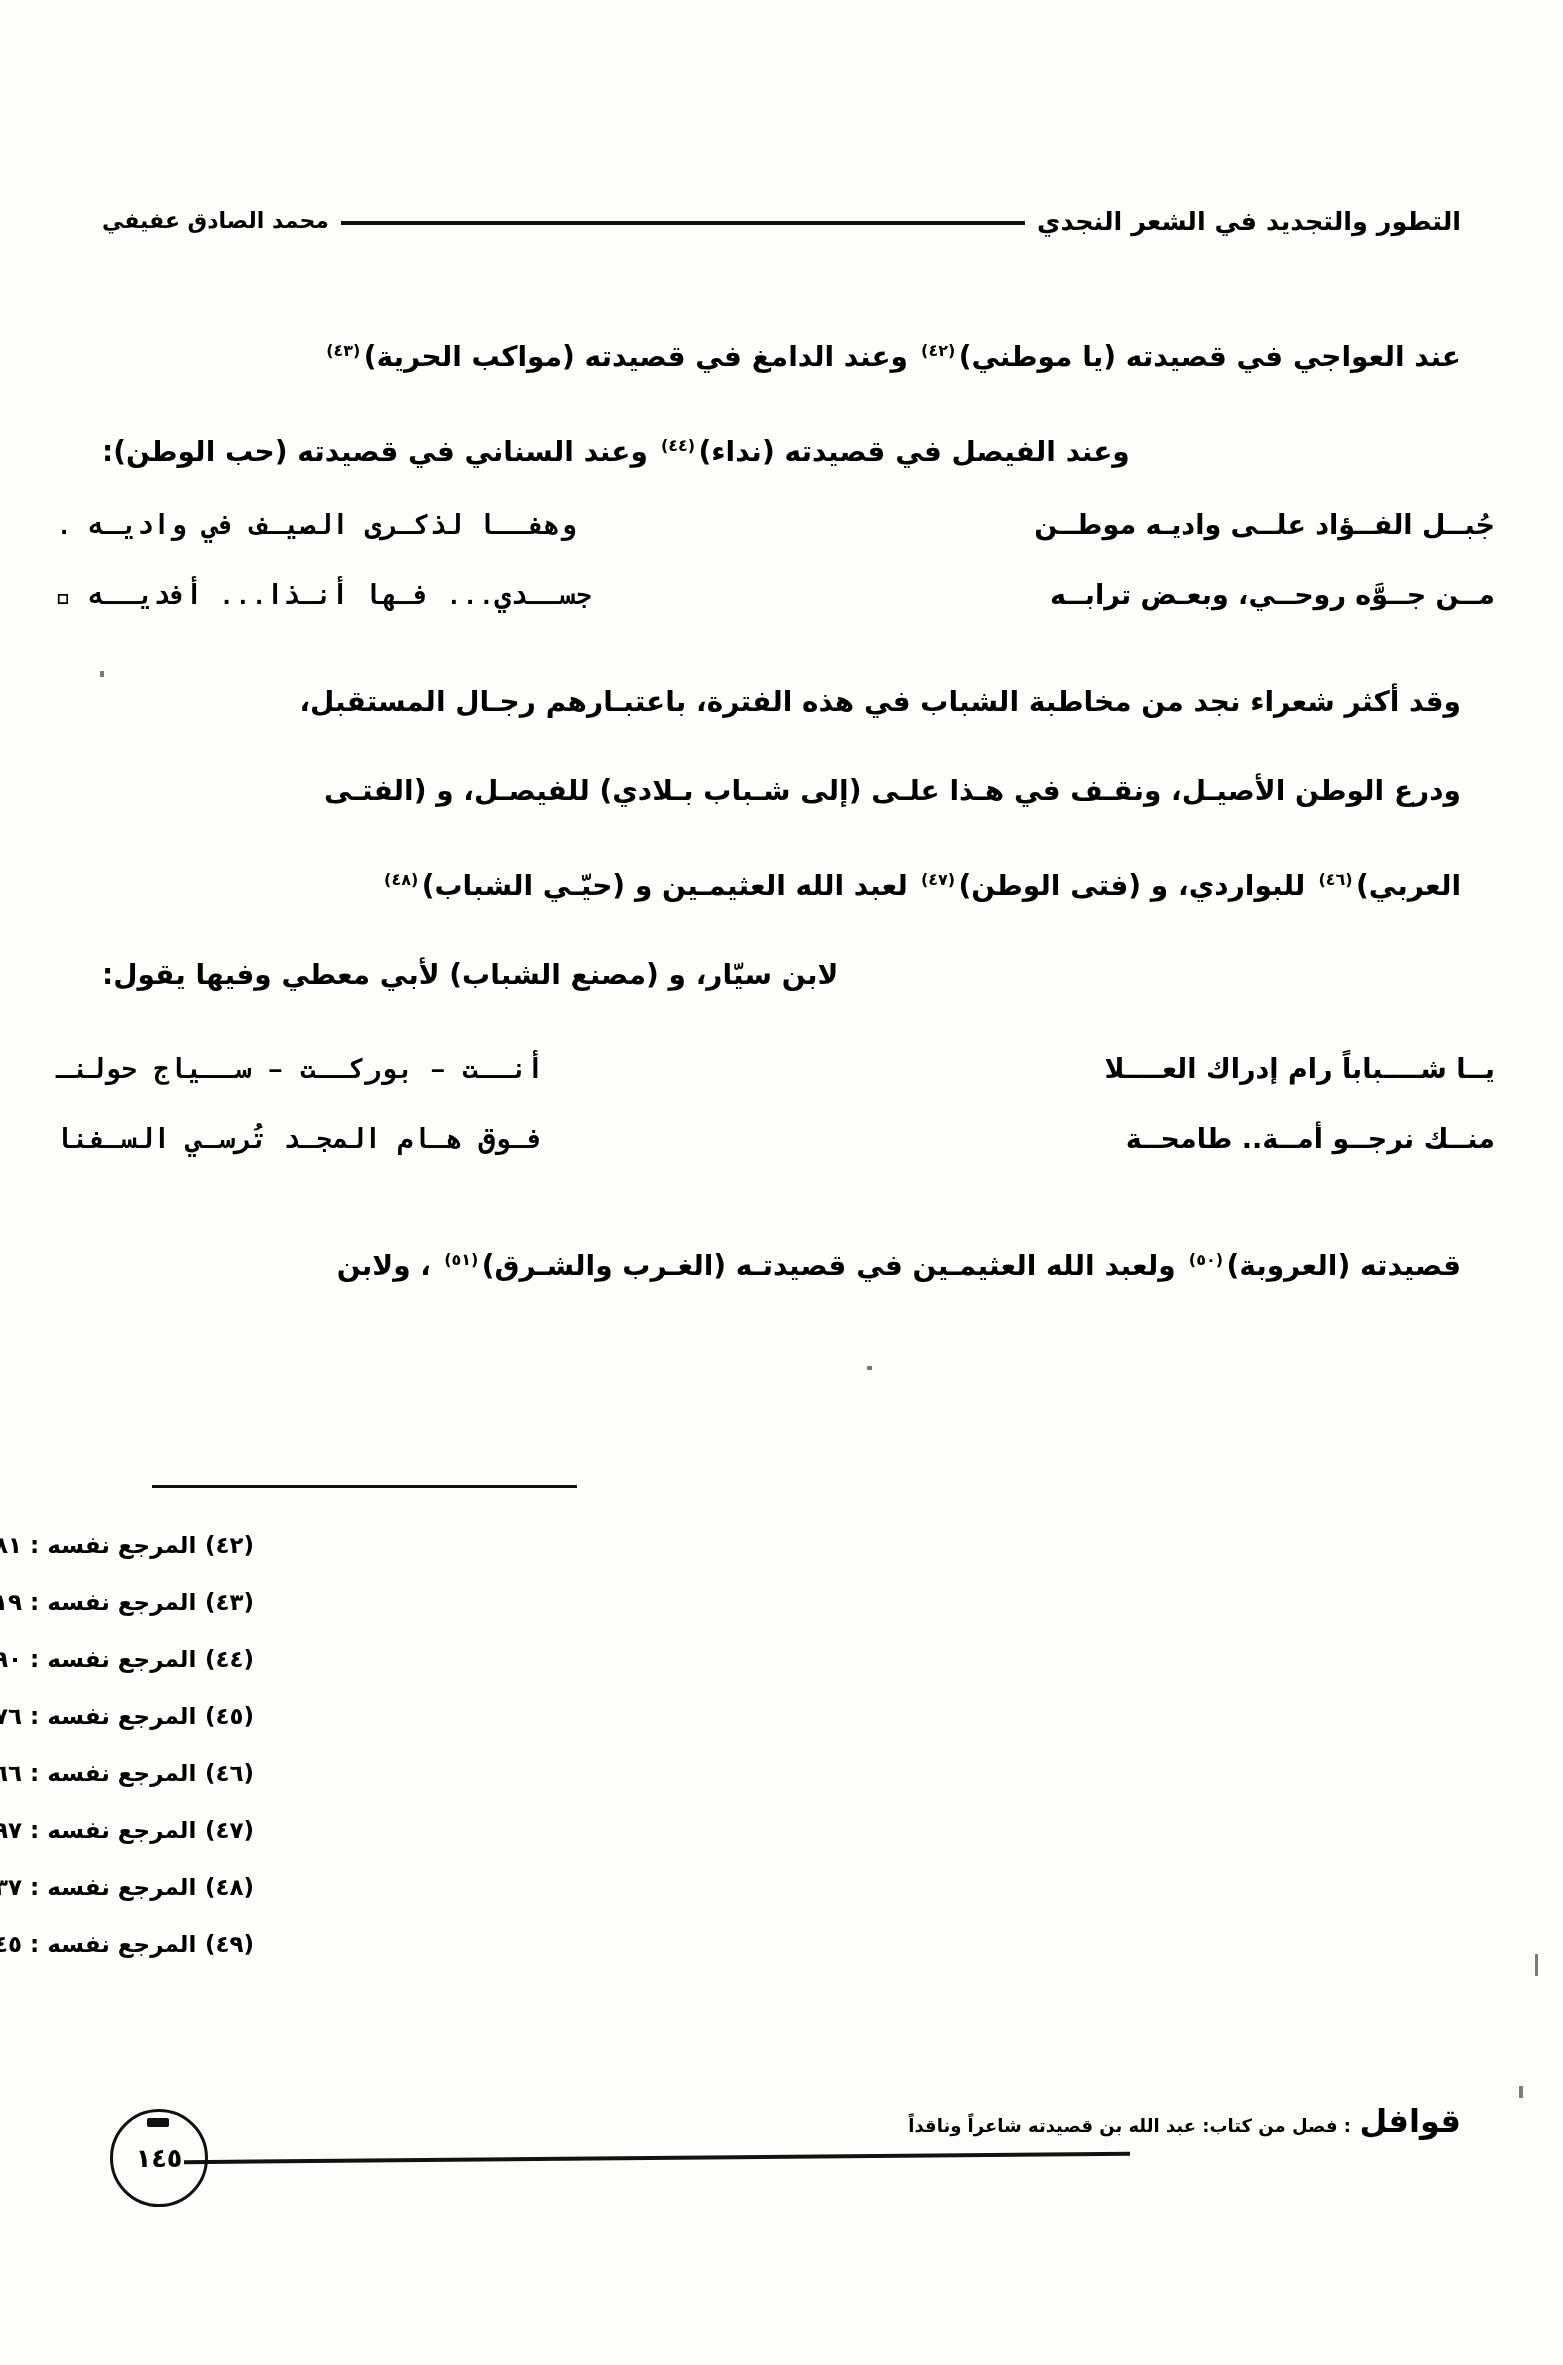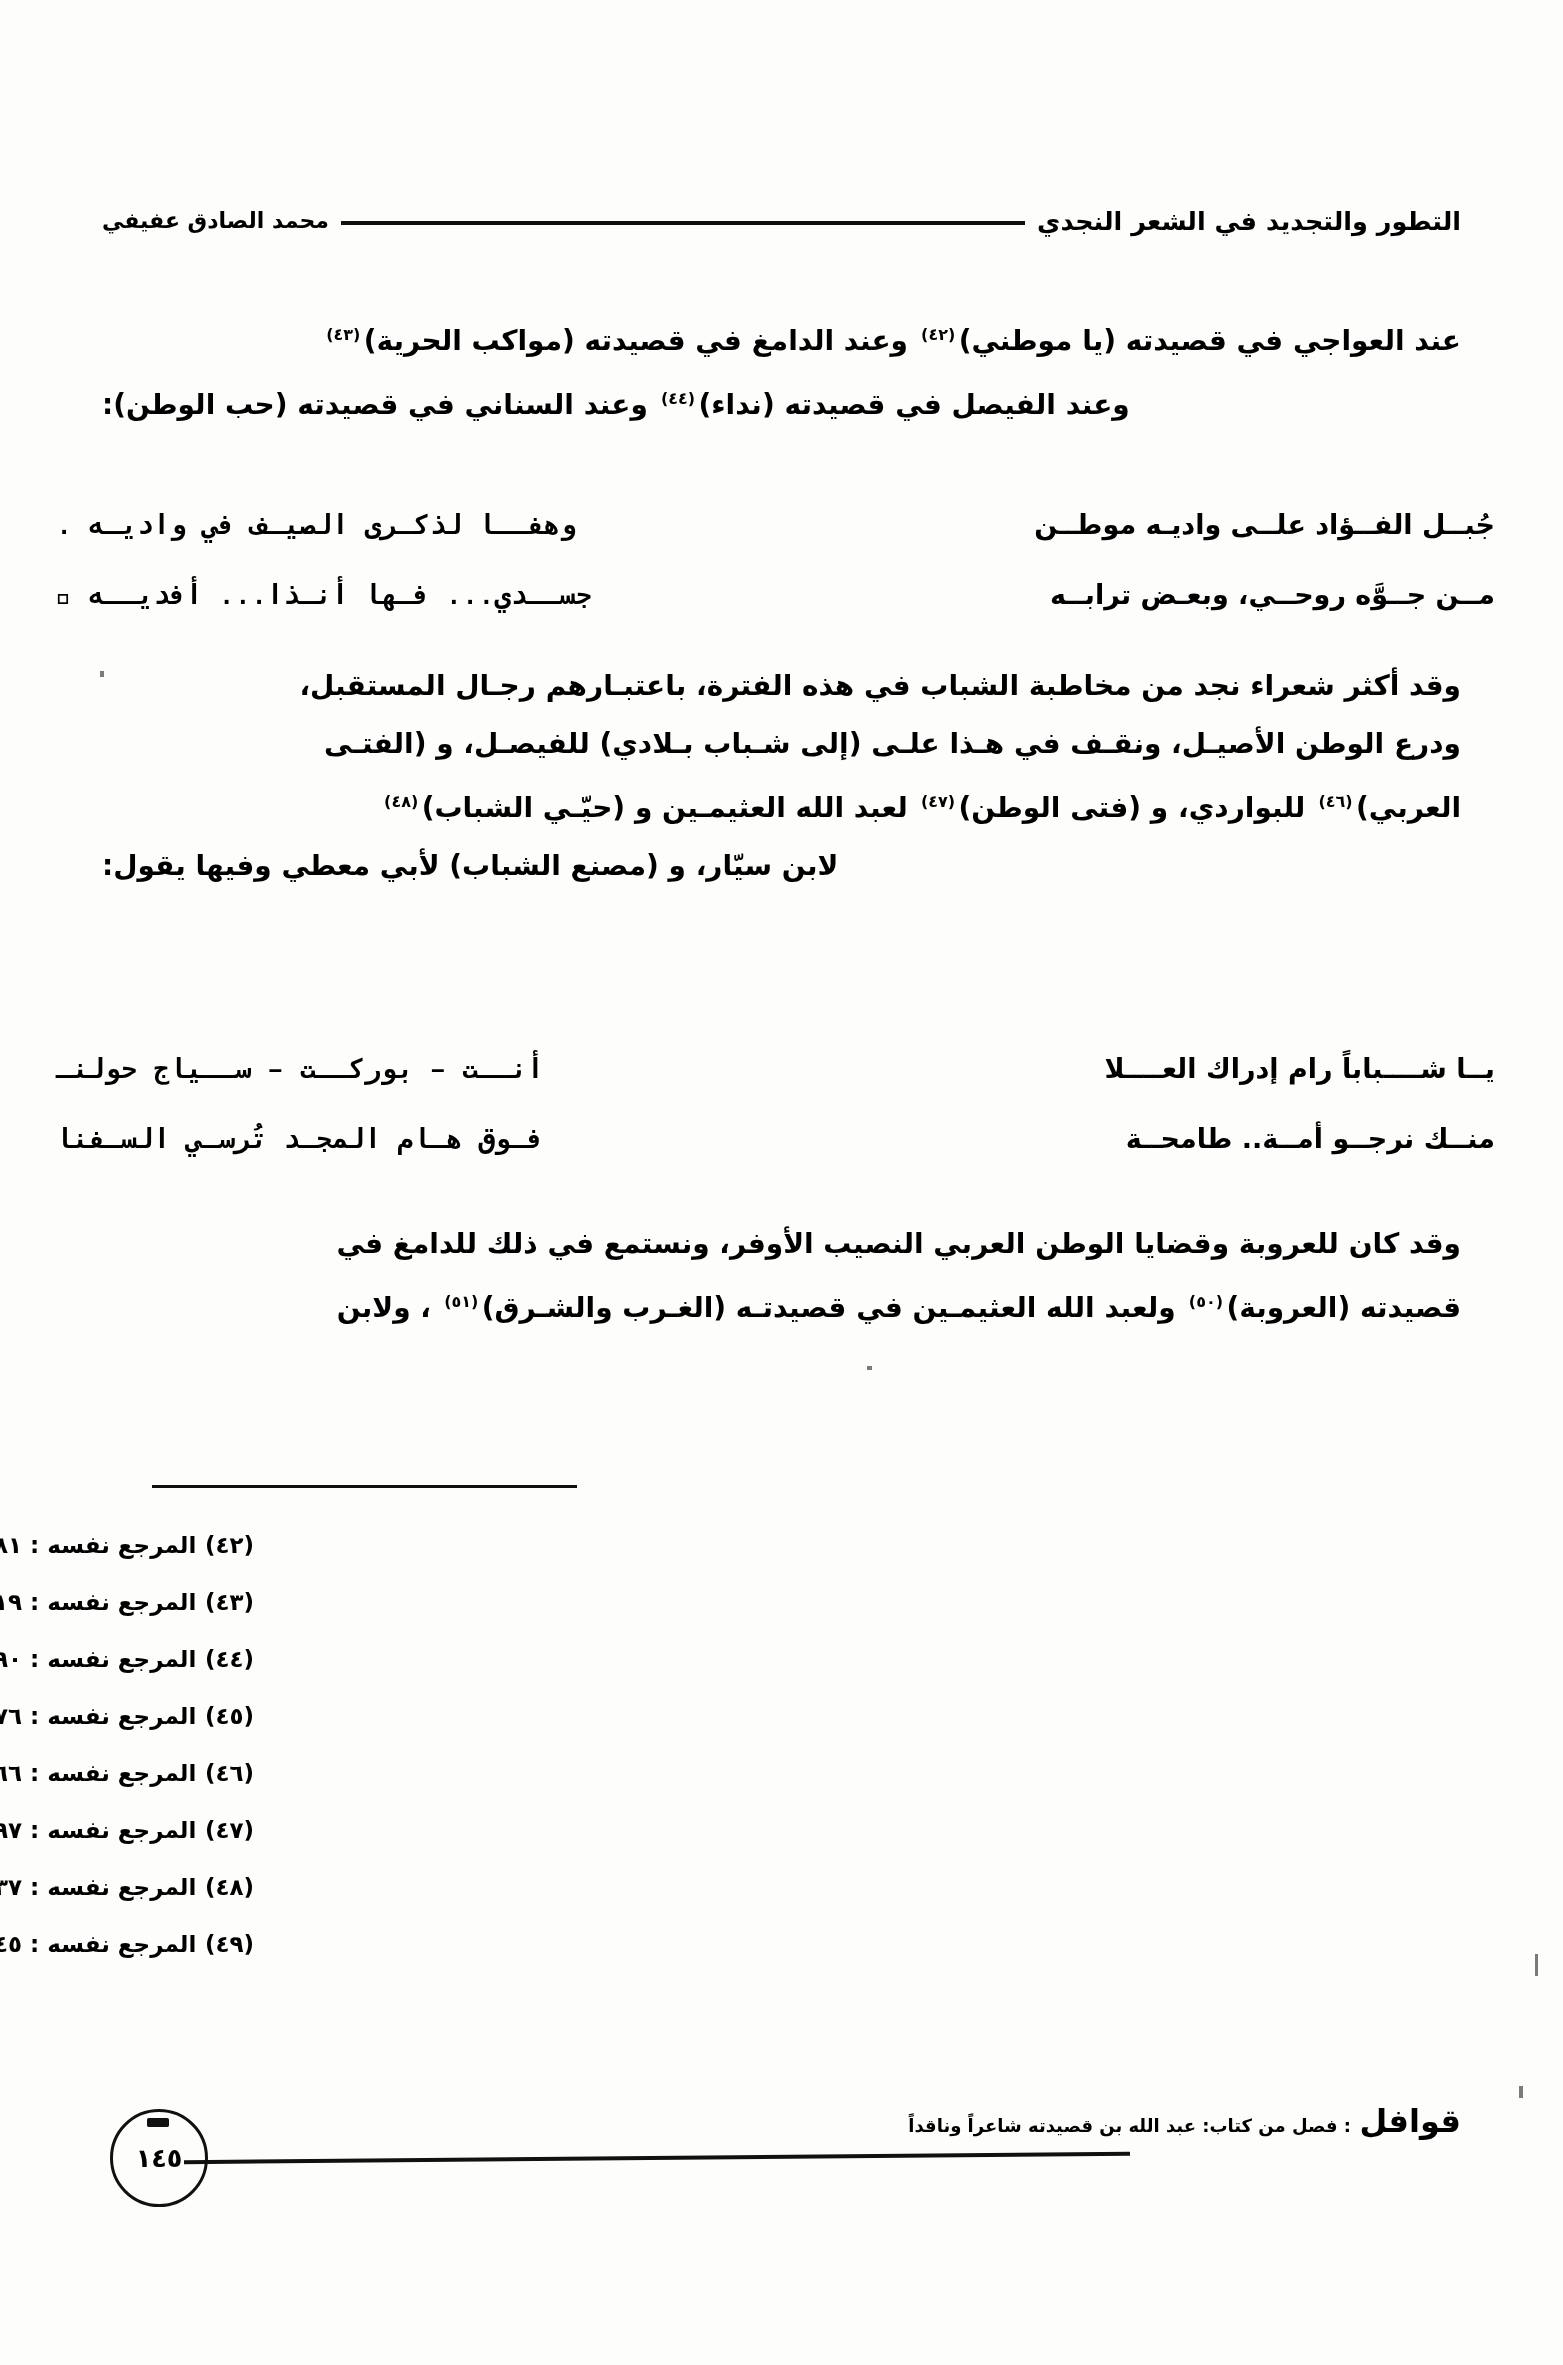--- a/index.html
+++ b/index.html
@@ -55,21 +55,21 @@
 
   
   .body-block {
     position: absolute;
     right: 102px;
     left: 102px;
   }
   .para-line {
     font-size: 28px;
     font-weight: 700;
-    line-height: 58px;
+    line-height: 89px;
     white-space: nowrap;
   }
   .para-line.justify-both {
     display: flex;
     justify-content: space-between;
   }
   .para-line.center { text-align: left; }
   .para-line.right  { text-align: right; }
 
   .fn-ref {
@@ -249,23 +249,20 @@
       <span class="hemistich second">أنــت – بوركــت – ســياج حولنـ</span>
     </div>
     <div class="verse-row">
       <span class="hemistich first">منــك نرجــو أمــة.. طامحــة</span>
       <span class="hemistich second">فـوق هـام المجـد تُرسـي السـفنا</span>
     </div>
   </div>
 
   <div class="body-block" style="top:1215px;">
     <div class="para-line right">
-      <span>وقد كان للعروبة وقضايا الوطن  العربي النصيب الأوفر، ونستمع في ذلك للدامغ في</span>
-    </div>
-    <div class="para-line right">
       <span>قصيدته (العروبة)</span><span class="fn-ref">(٥٠)</span>
       <span>ولعبد الله العثيمـين في قصيدتـه (الغـرب والشـرق)</span><span class="fn-ref">(٥١)</span>
       <span>، ولابن</span>
     </div>
   </div>
 
   <div class="fn-rule"></div>
 
   <div class="footnotes">
     <div class="fn-line">

